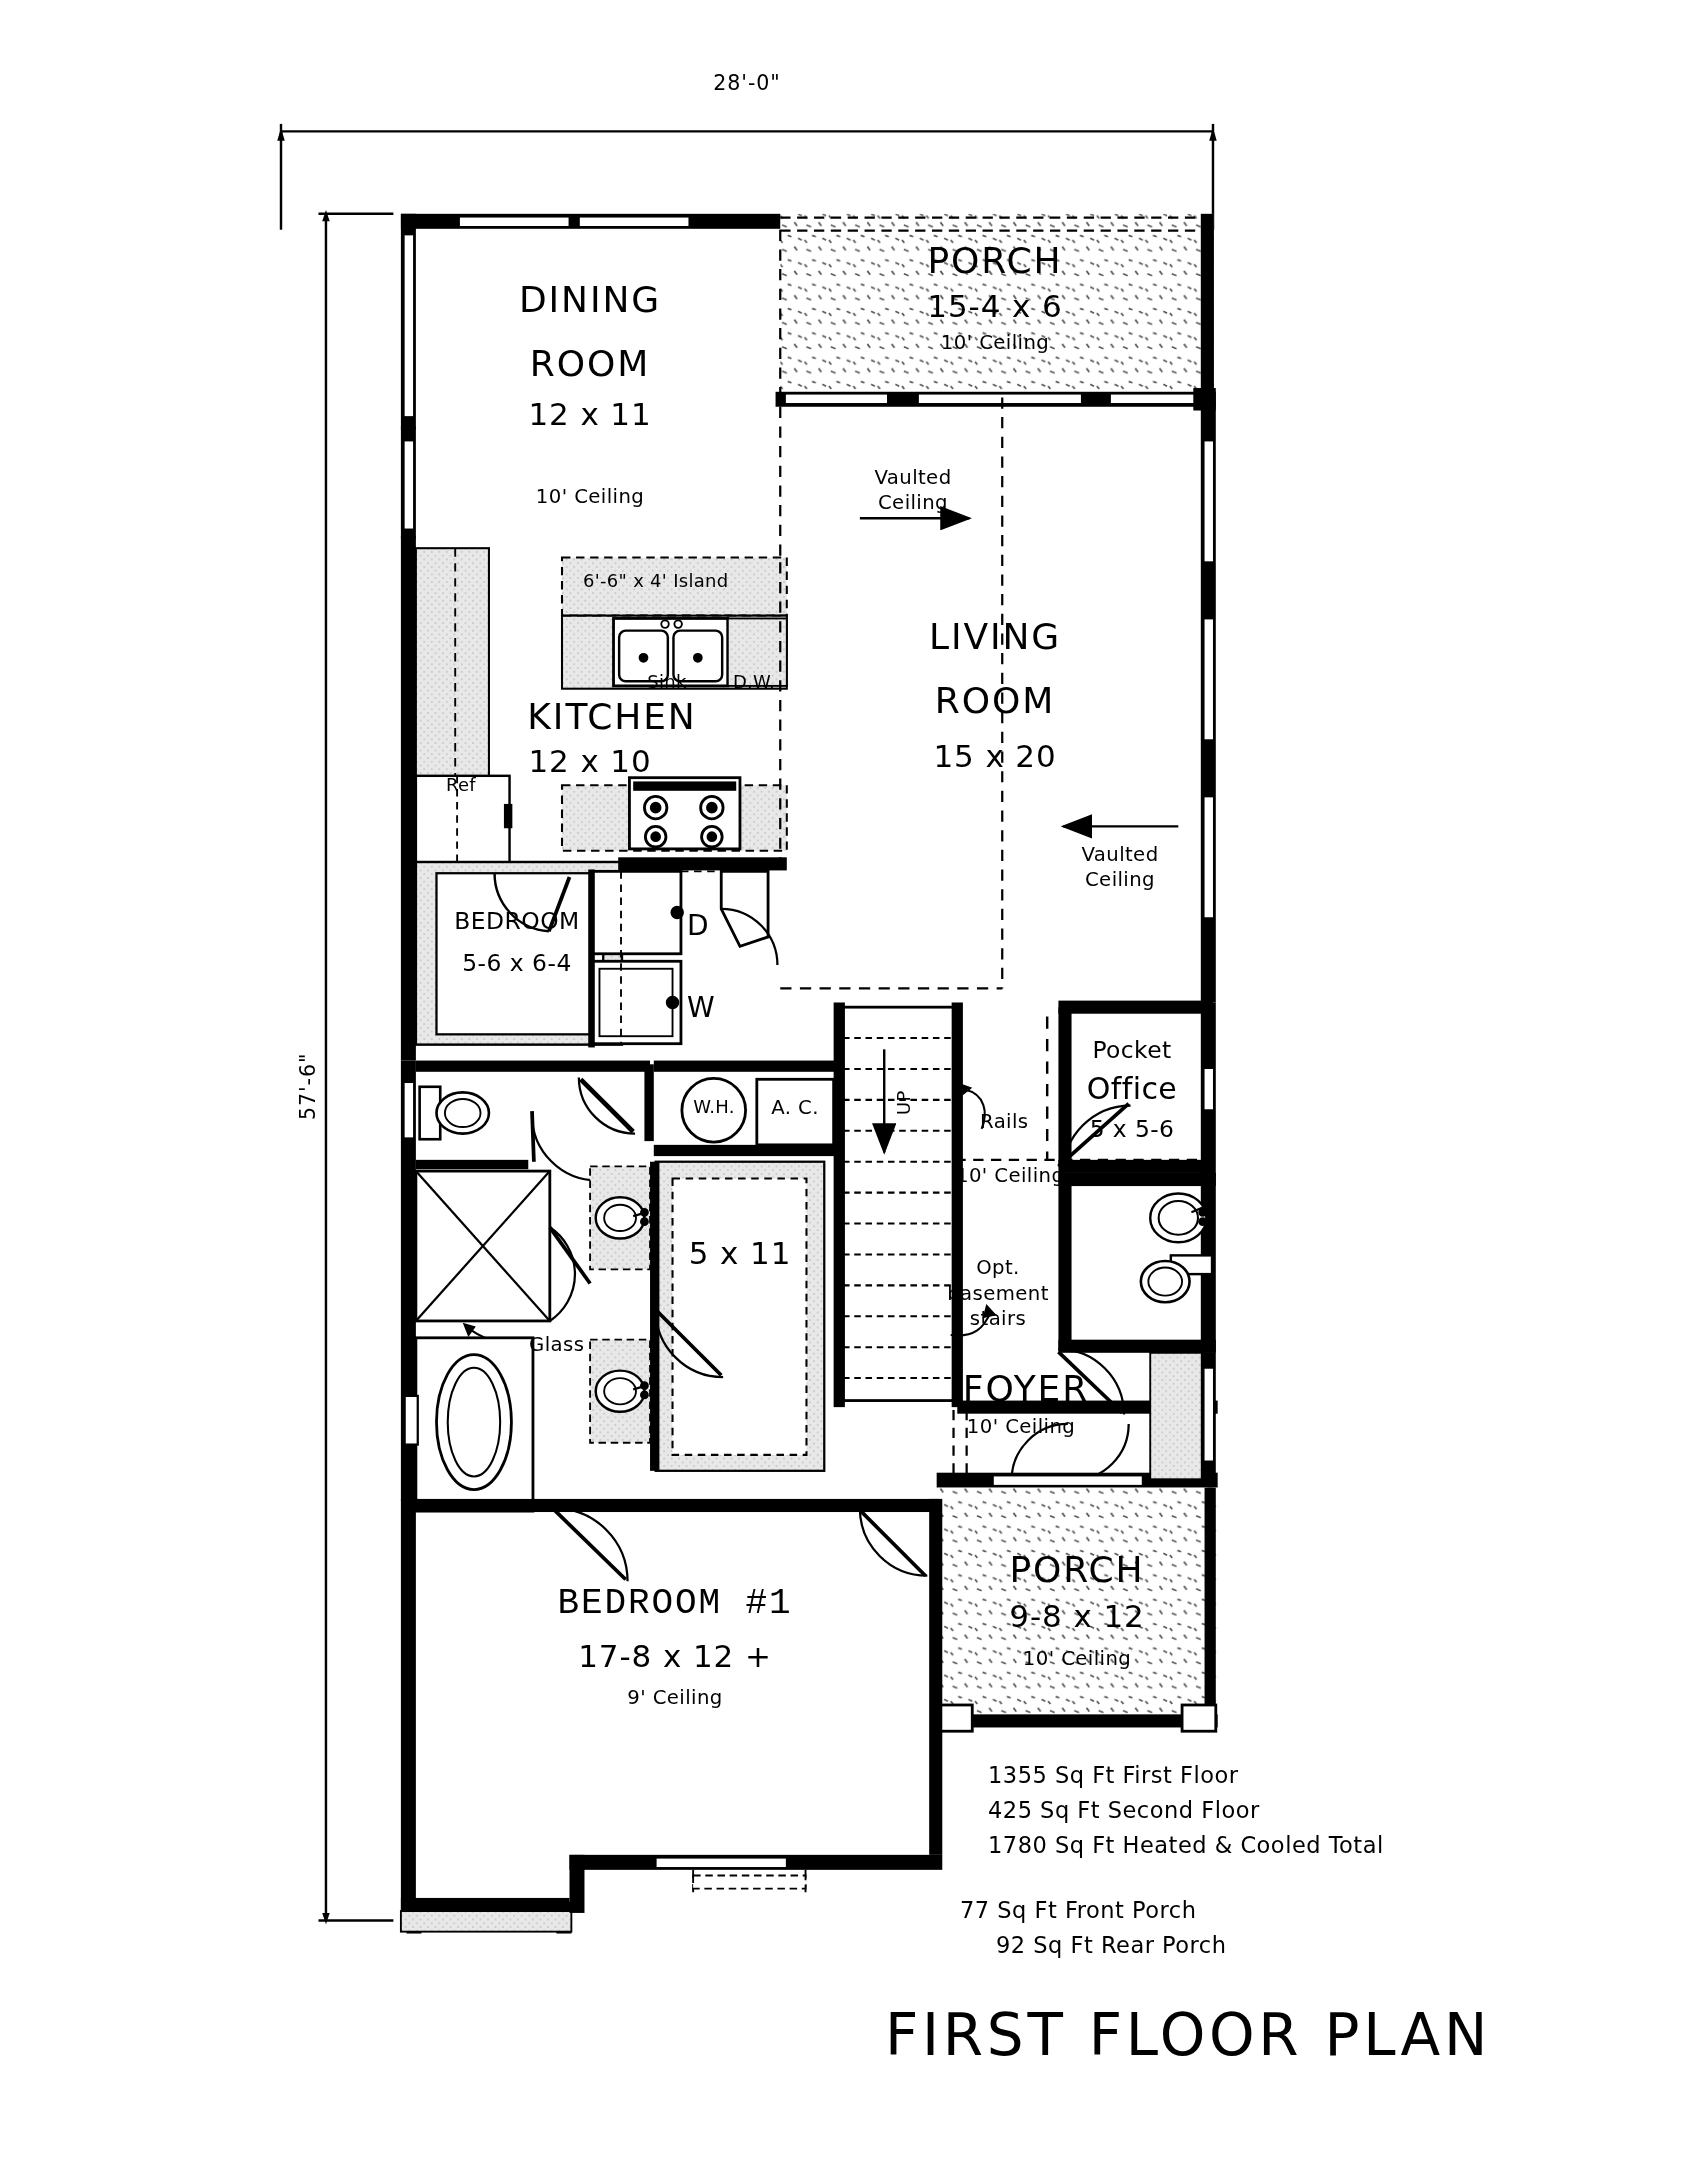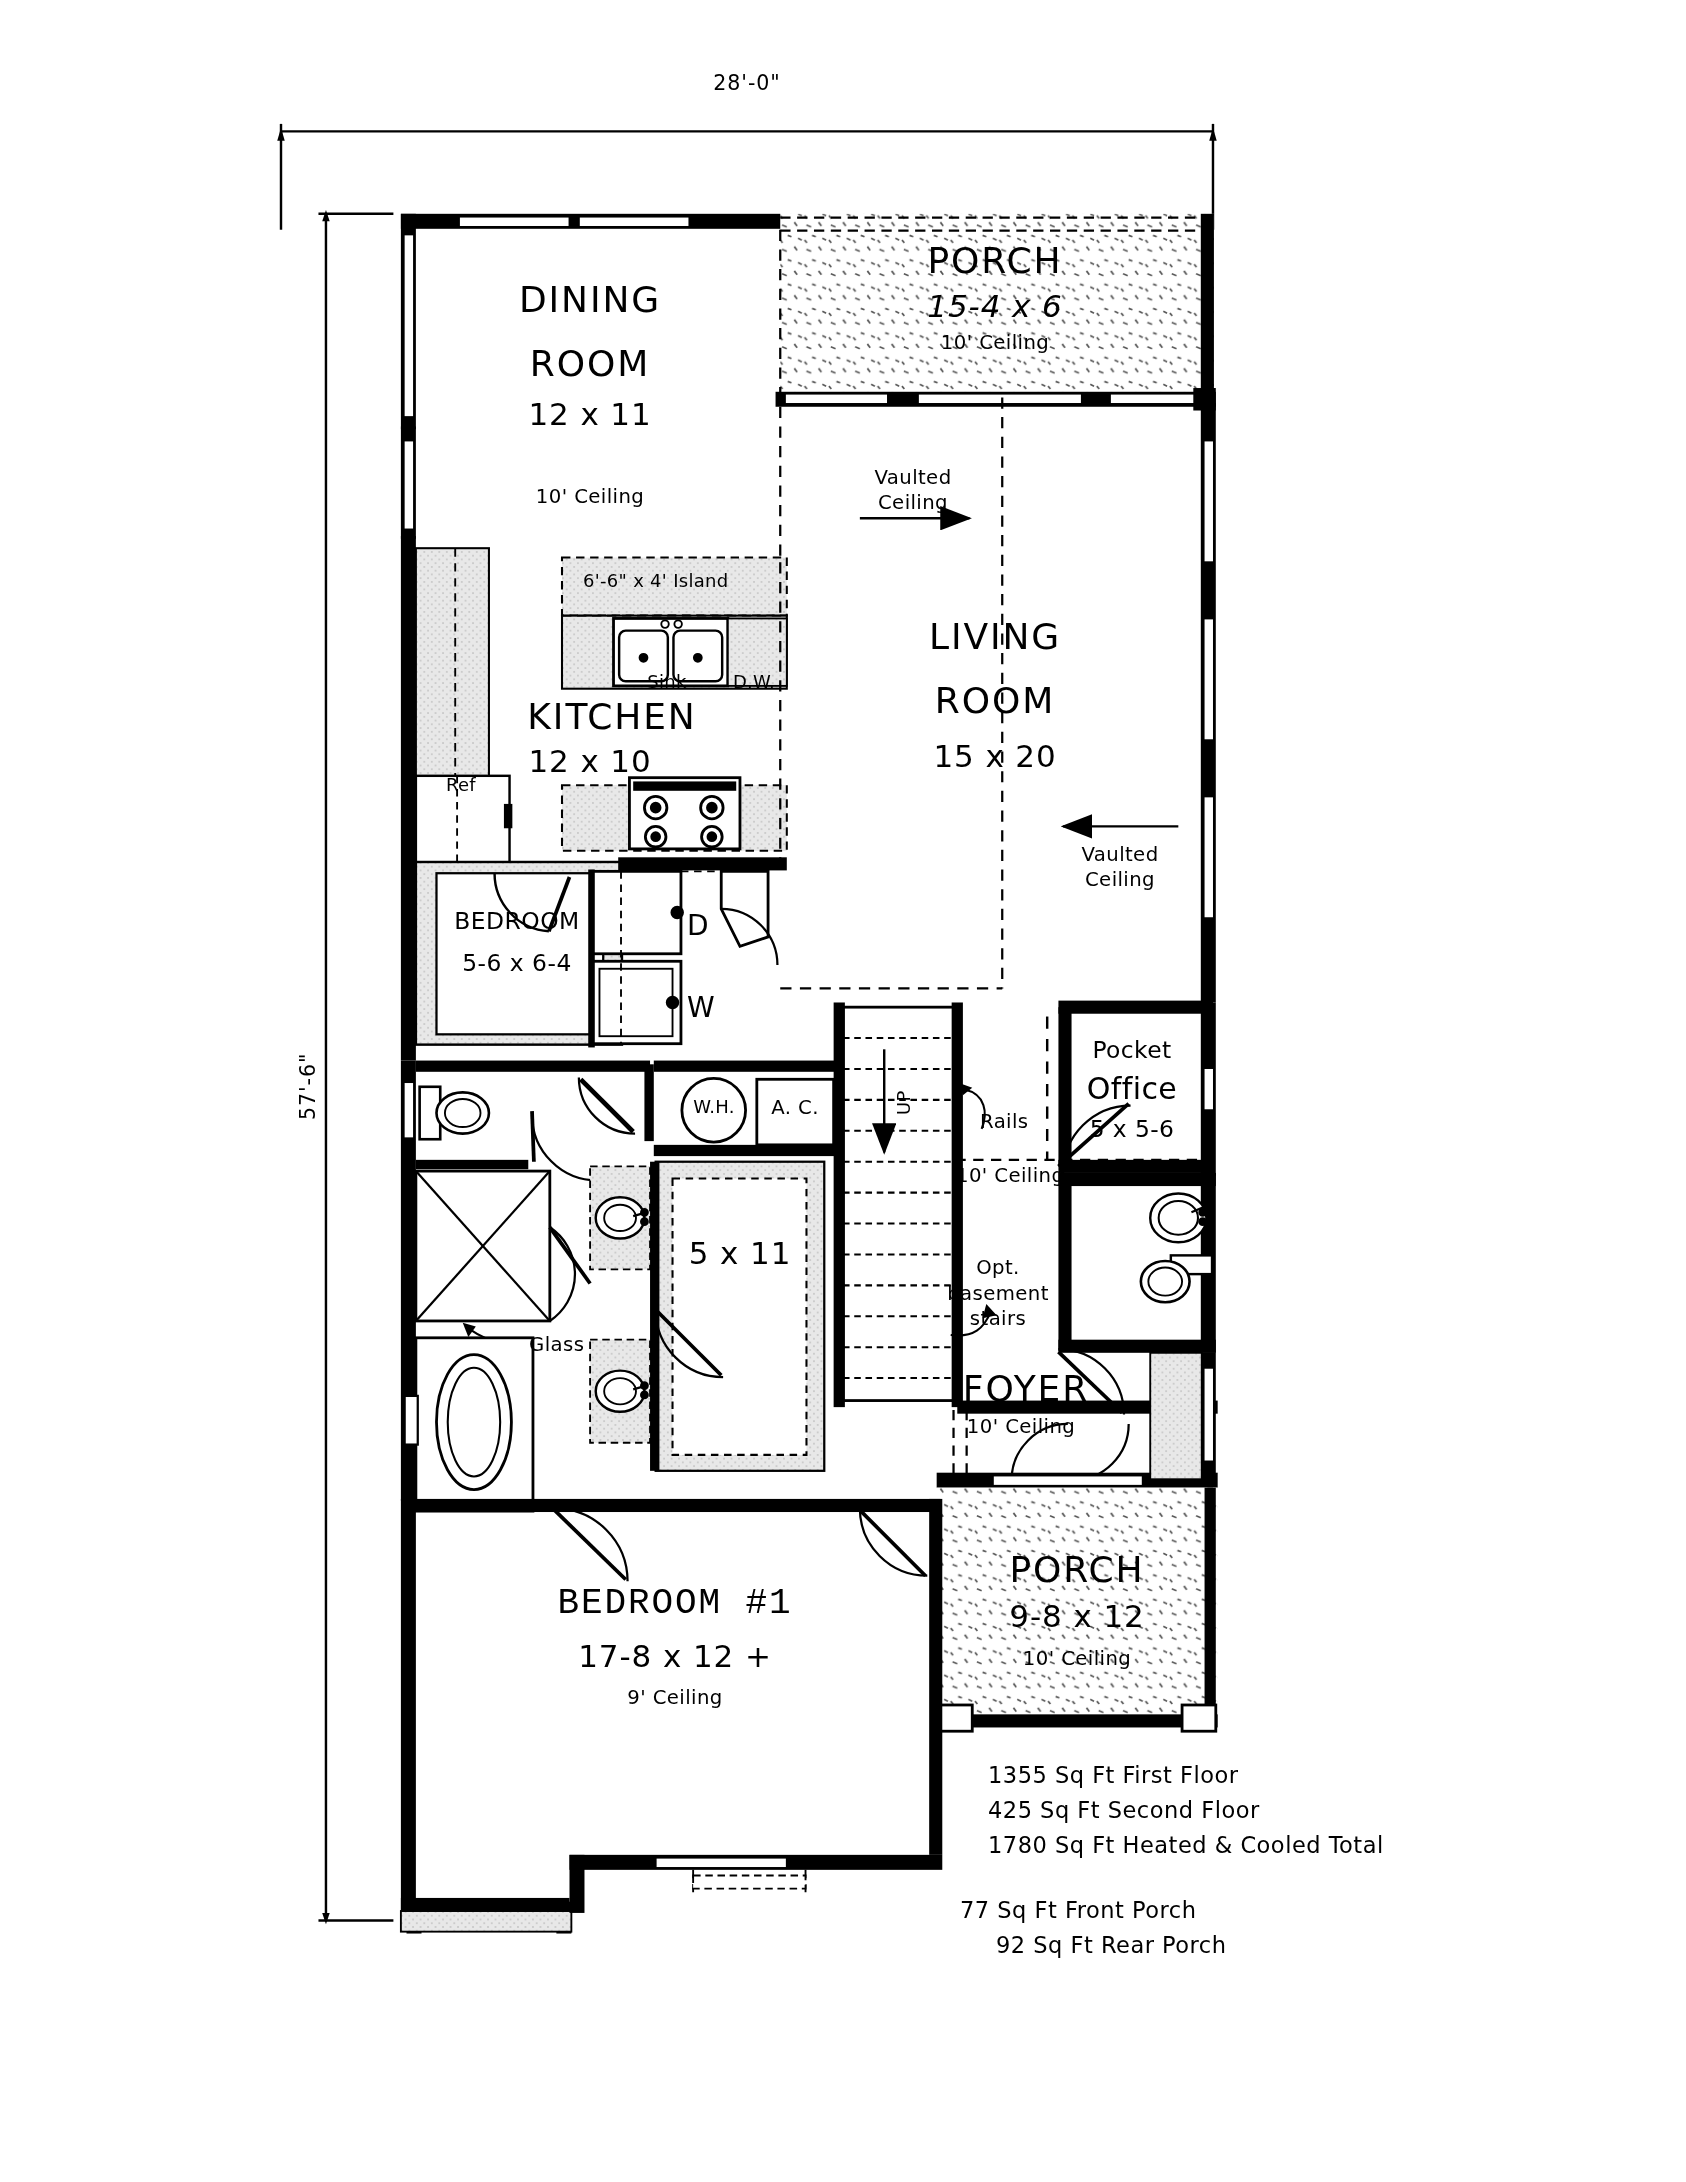--- a/index.html
+++ b/index.html
@@ -355,21 +355,21 @@
 
   <div class="t dimtext ctr" style="left:747px; top:73px;">28'-0"</div>
   <div class="t dimtext rot90" style="left:298px; top:1120px;">57'-6"</div>
 
   <div class="t room-name ctr" style="left:590px; top:281px;">DINING</div>
   <div class="t room-name ctr" style="left:590px; top:345px;">ROOM</div>
   <div class="t room-dim ctr" style="left:590px; top:398px;">12 x 11</div>
   <div class="t small-lab ctr" style="left:590px; top:487px;">10' Ceiling</div>
 
   <div class="t room-name ctr" style="left:995px; top:242px;">PORCH</div>
-  <div class="t room-dim ctr" style="left:995px; top:290px;font-style:italic;">15-4 x 6</div>
+  <div class="t room-dim ctr" style="left:995px; top:290px;">15-4 x 6</div>
   <div class="t small-lab ctr" style="left:995px; top:333px;">10' Ceiling</div>
 
   <div class="t room-name ctr" style="left:995px; top:618px;">LIVING</div>
   <div class="t room-name ctr" style="left:995px; top:682px;">ROOM</div>
   <div class="t room-dim ctr" style="left:995px; top:740px;">15 x 20</div>
 
   <div class="t small-lab ctr" style="left:913px; top:466px; line-height:1.25;">Vaulted<br>Ceiling</div>
   <div class="t small-lab ctr" style="left:1120px; top:843px; line-height:1.25;">Vaulted<br>Ceiling</div>
 
   <div class="t room-name ctr" style="left:612px; top:698px;">KITCHEN</div>
@@ -411,15 +411,16 @@
   <div class="t room-name ctr" style="left:1077px; top:1551px;">PORCH</div>
   <div class="t room-dim ctr" style="left:1077px; top:1600px;">9-8 x 12</div>
   <div class="t small-lab ctr" style="left:1077px; top:1649px;">10' Ceiling</div>
 
   <div class="t sqft" style="left:988px; top:1764px;">1355 Sq Ft First Floor</div>
   <div class="t sqft" style="left:988px; top:1799px;">425 Sq Ft Second Floor</div>
   <div class="t sqft" style="left:988px; top:1834px;">1780 Sq Ft Heated &amp; Cooled Total</div>
   <div class="t sqft" style="left:960px; top:1899px;">77 Sq Ft Front Porch</div>
   <div class="t sqft" style="left:996px; top:1934px;">92 Sq Ft Rear Porch</div>
 
+  <div class="t title" style="left:885px; top:2005px;">FIRST FLOOR PLAN</div>
 
 </div>
 
 
 </body></html>

